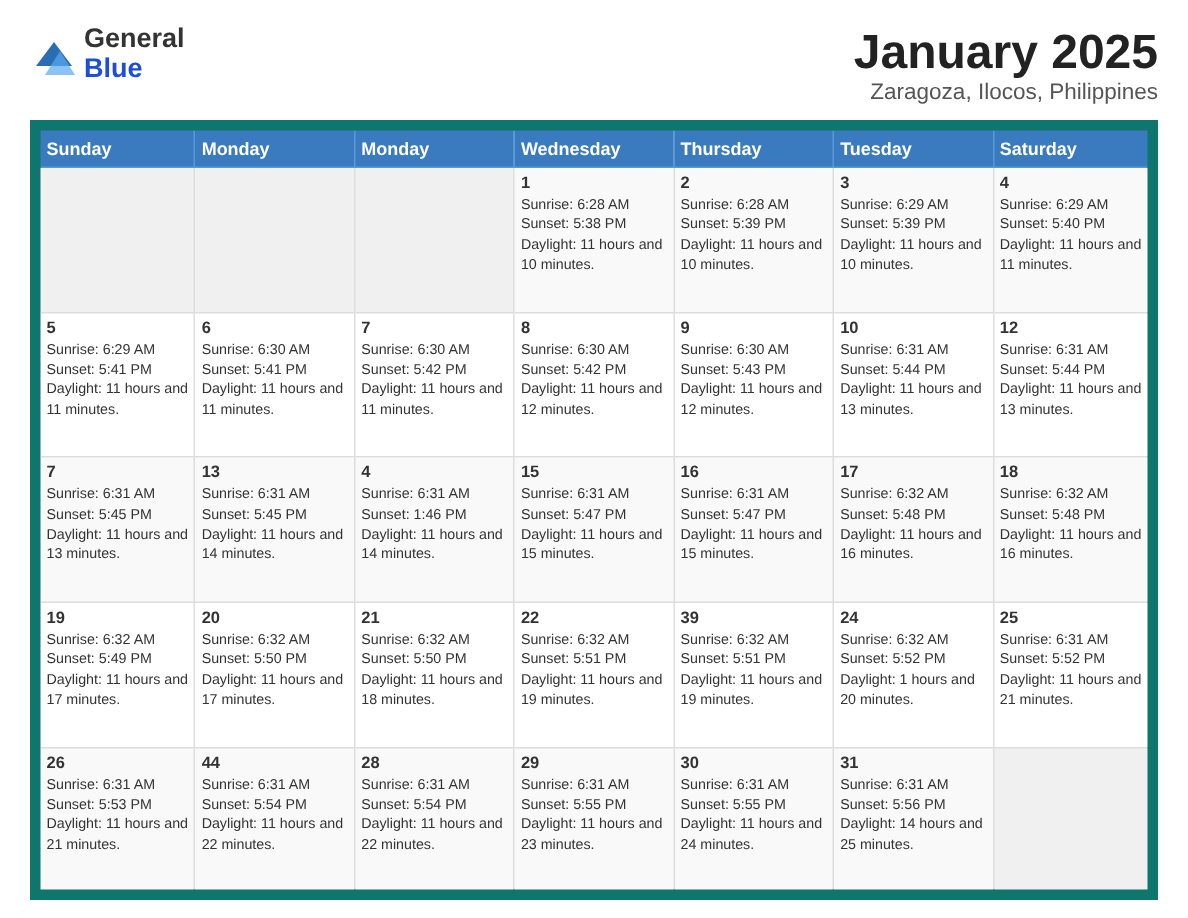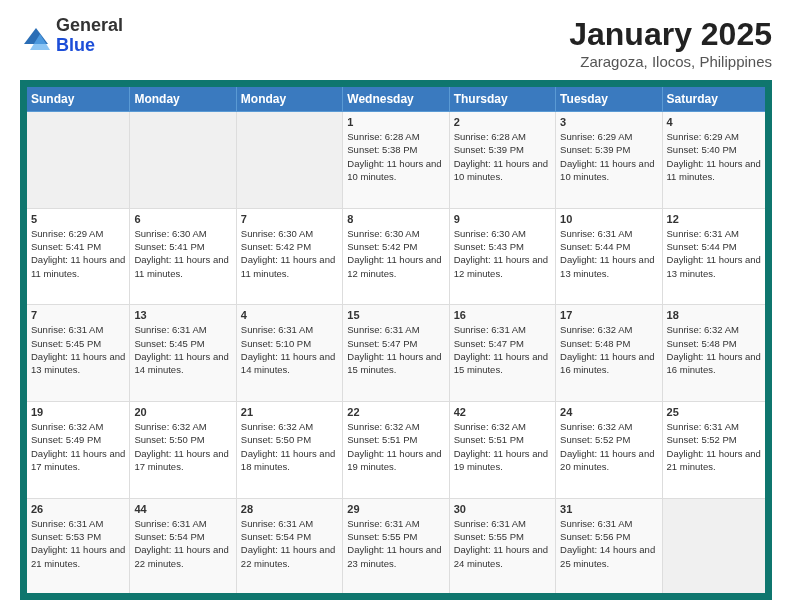--- a/index.html
+++ b/index.html
@@ -193,21 +193,21 @@
           <td>
             <span class="day-num">7</span>
             <div class="day-info"><span>Sunrise: 6:31 AM</span><br><span>Sunset: 5:45 PM</span><br><span>Daylight: 11 hours and 13 minutes.</span></div>
           </td>
           <td>
             <span class="day-num">13</span>
             <div class="day-info"><span>Sunrise: 6:31 AM</span><br><span>Sunset: 5:45 PM</span><br><span>Daylight: 11 hours and 14 minutes.</span></div>
           </td>
           <td>
             <span class="day-num">4</span>
-            <div class="day-info"><span>Sunrise: 6:31 AM</span><br><span>Sunset: 5:10 PM</span><br><span>Daylight: 11 hours and 14 minutes.</span></div>
+            <div class="day-info"><span>Sunrise: 6:31 AM</span><br><span>Sunset: 1:46 PM</span><br><span>Daylight: 11 hours and 14 minutes.</span></div>
           </td>
           <td>
             <span class="day-num">15</span>
             <div class="day-info"><span>Sunrise: 6:31 AM</span><br><span>Sunset: 5:47 PM</span><br><span>Daylight: 11 hours and 15 minutes.</span></div>
           </td>
           <td>
             <span class="day-num">16</span>
             <div class="day-info"><span>Sunrise: 6:31 AM</span><br><span>Sunset: 5:47 PM</span><br><span>Daylight: 11 hours and 15 minutes.</span></div>
           </td>
           <td>
@@ -230,26 +230,26 @@
           </td>
           <td>
             <span class="day-num">21</span>
             <div class="day-info"><span>Sunrise: 6:32 AM</span><br><span>Sunset: 5:50 PM</span><br><span>Daylight: 11 hours and 18 minutes.</span></div>
           </td>
           <td>
             <span class="day-num">22</span>
             <div class="day-info"><span>Sunrise: 6:32 AM</span><br><span>Sunset: 5:51 PM</span><br><span>Daylight: 11 hours and 19 minutes.</span></div>
           </td>
           <td>
-            <span class="day-num">42</span>
+            <span class="day-num">39</span>
             <div class="day-info"><span>Sunrise: 6:32 AM</span><br><span>Sunset: 5:51 PM</span><br><span>Daylight: 11 hours and 19 minutes.</span></div>
           </td>
           <td>
             <span class="day-num">24</span>
-            <div class="day-info"><span>Sunrise: 6:32 AM</span><br><span>Sunset: 5:52 PM</span><br><span>Daylight: 11 hours and 20 minutes.</span></div>
+            <div class="day-info"><span>Sunrise: 6:32 AM</span><br><span>Sunset: 5:52 PM</span><br><span>Daylight: 1 hours and 20 minutes.</span></div>
           </td>
           <td>
             <span class="day-num">25</span>
             <div class="day-info"><span>Sunrise: 6:31 AM</span><br><span>Sunset: 5:52 PM</span><br><span>Daylight: 11 hours and 21 minutes.</span></div>
           </td>
         </tr>
         <tr>
           <td>
             <span class="day-num">26</span>
             <div class="day-info"><span>Sunrise: 6:31 AM</span><br><span>Sunset: 5:53 PM</span><br><span>Daylight: 11 hours and 21 minutes.</span></div>

